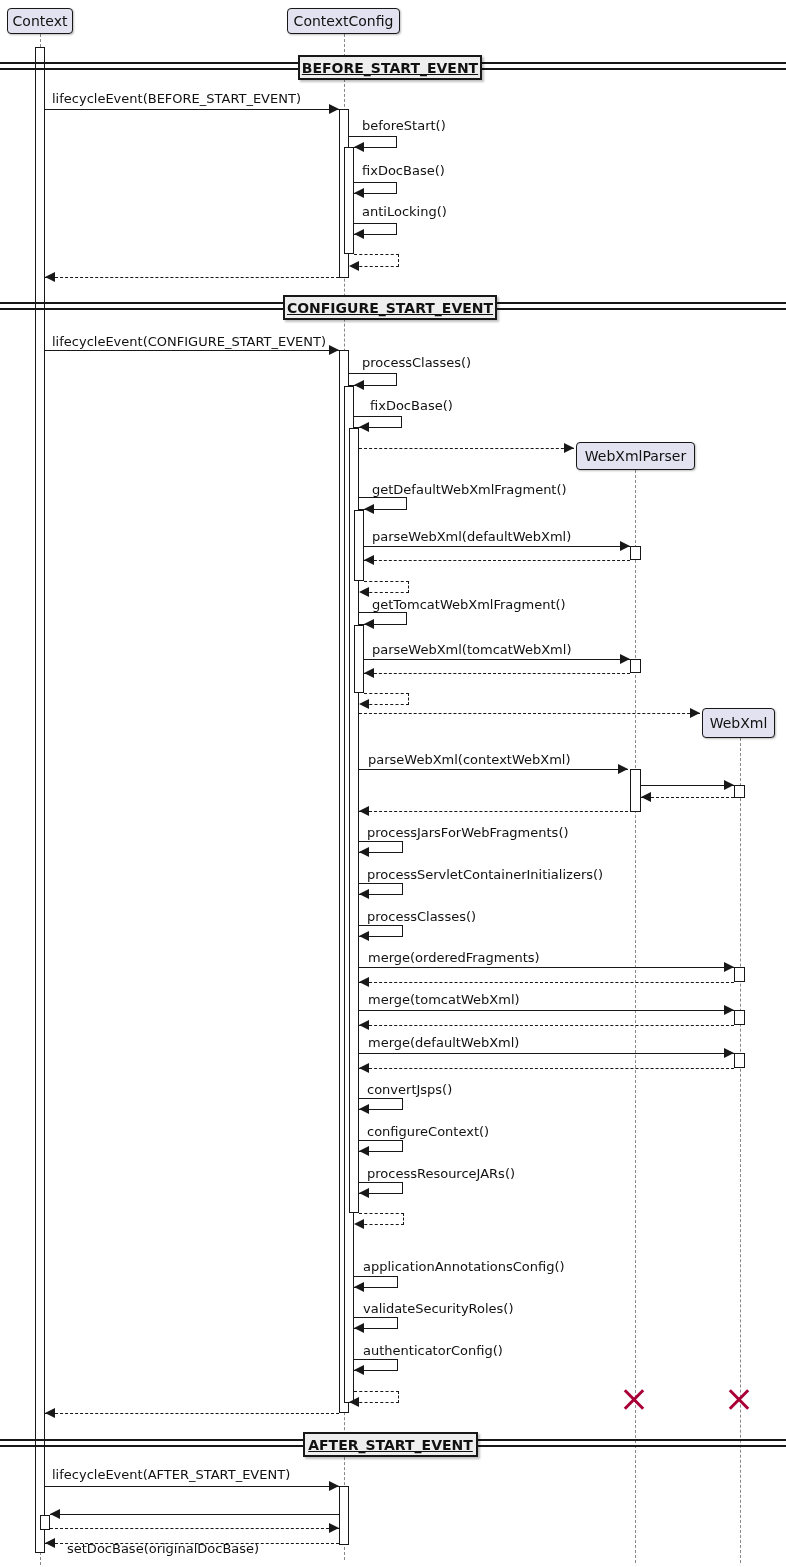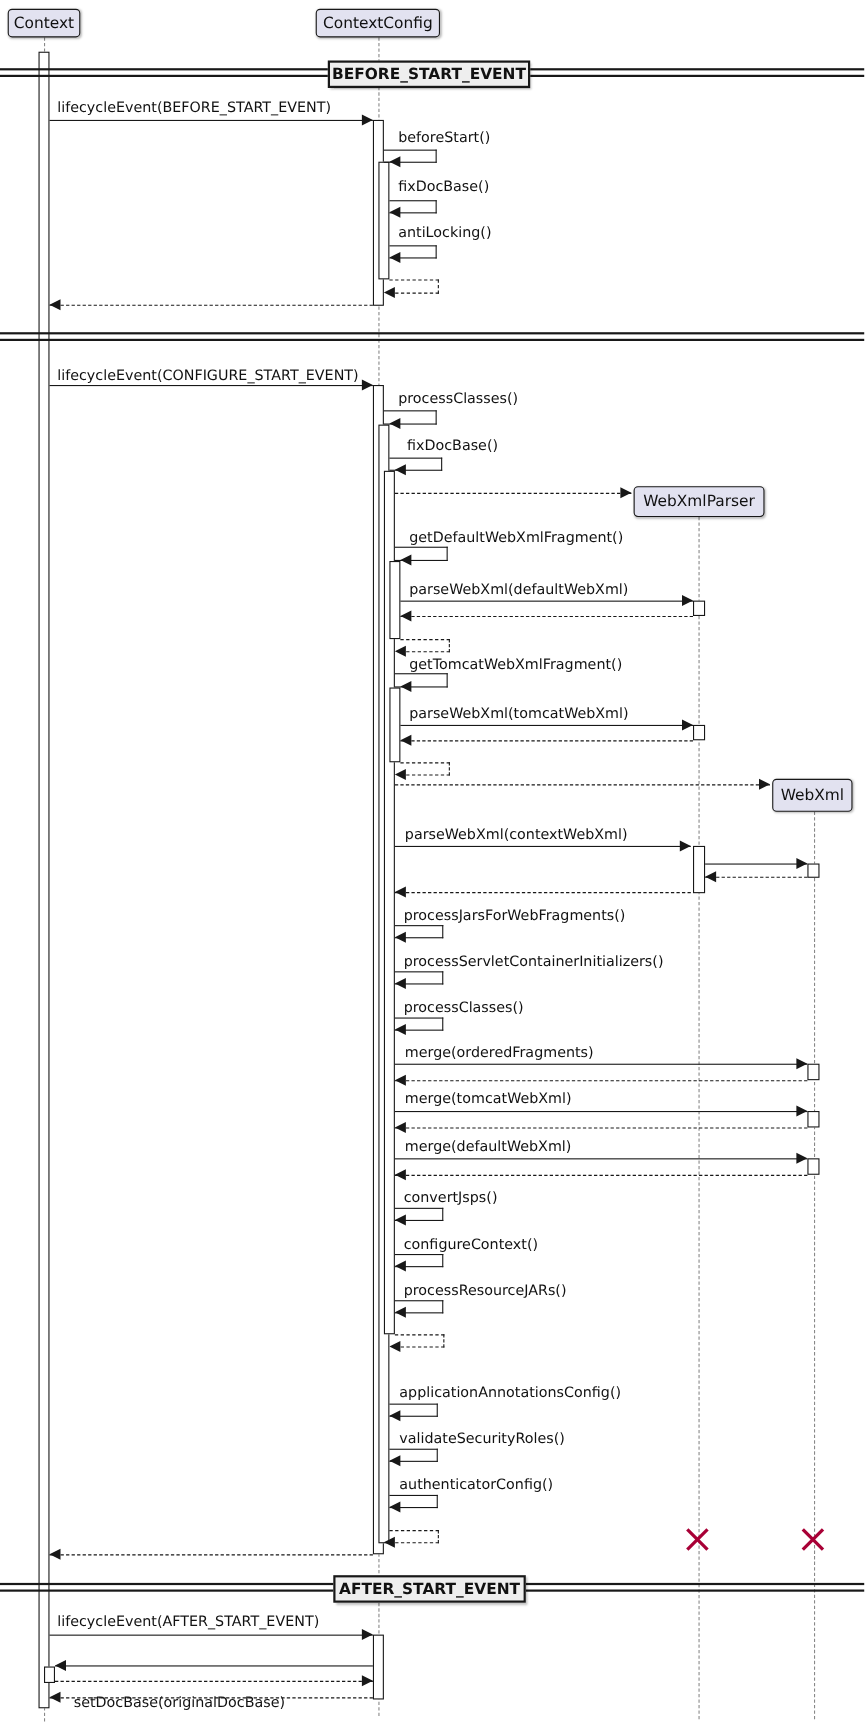--- a/index.html
+++ b/index.html
@@ -17,21 +17,21 @@
     display:flex; align-items:center; justify-content:center;
     font-size:14px; white-space:nowrap; box-shadow:1px 1px 2px rgba(0,0,0,.25);
   }
   .divider-rule {
     position:absolute; left:0; width:786px; height:8px; box-sizing:border-box;
     border-top:2px solid var(--dborder,#181818); border-bottom:2px solid var(--dborder,#181818);
   }
   .divider-box {
     position:absolute; box-sizing:border-box; background:var(--dfill,#EEE);
     border:2px solid var(--dborder,#181818); display:flex; align-items:center; justify-content:center;
-    font-size:14px; font-weight:bold; white-space:nowrap; box-shadow:2px 2px 2px rgba(0,0,0,.25);
+    font-size:14px; font-weight:bold; white-space:nowrap; box-shadow:2px 2px 2px rgba(0,0,0,.25);text-decoration:underline;
   }
   .msg { position:absolute; font-size:13px; height:14px; line-height:14px; white-space:nowrap; }
   .ln { position:absolute; height:0; border-top:1px solid var(--line,#181818); }
   .ln.dash { border-top-style:dashed; }
   .ar { position:absolute; width:0; height:0; border-top:5px solid transparent; border-bottom:5px solid transparent; }
   .ar.r { border-left:10px solid var(--line,#181818); }
   .ar.l { border-right:10px solid var(--line,#181818); }
   .hook {
     position:absolute; box-sizing:border-box;
     border-top:1px solid var(--line,#181818);
@@ -313,20 +313,23 @@
     <div class="ln dash" style="left:45px;top:1543px;width:294px"></div>
     <i class="ar l" style="left:45px;top:1538px"></i>
   </div>
 
   <div class="divider-rule" style="top:62px"></div>
   <div class="divider-box" style="left:298px;top:55px;width:184px;height:25px">
     <span>BEFORE_START_EVENT</span>
   </div>
 
   <div class="divider-rule" style="top:302px"></div>
+  <div class="divider-box" style="left:283px;top:295px;width:214px;height:25px">
+    <span>CONFIGURE_START_EVENT</span>
+  </div>
 
   <div class="divider-rule" style="top:1439px"></div>
   <div class="divider-box" style="left:303px;top:1432px;width:175px;height:25px">
     <span>AFTER_START_EVENT</span>
   </div>
 
   <div class="participant" style="left:7px;top:8px;width:66px;height:26px">
     <span>Context</span>
   </div>
   <div class="participant" style="left:287px;top:8px;width:113px;height:26px">

